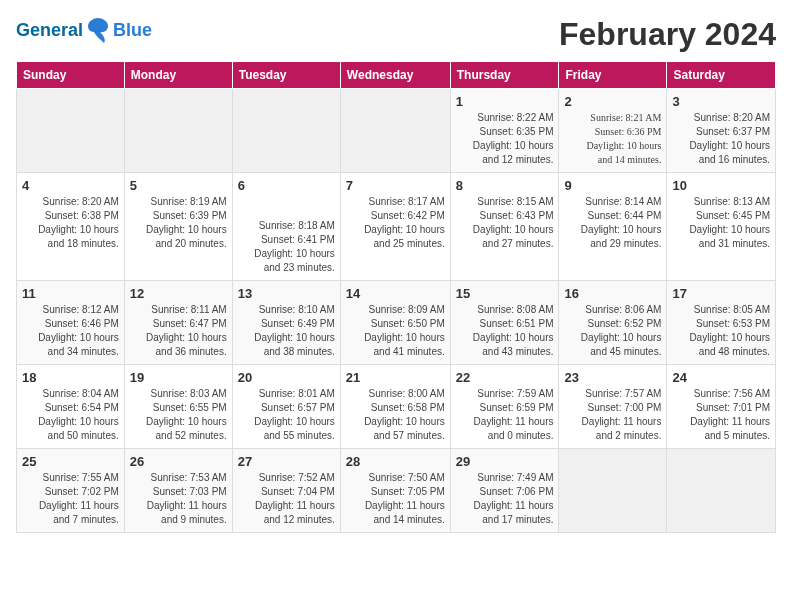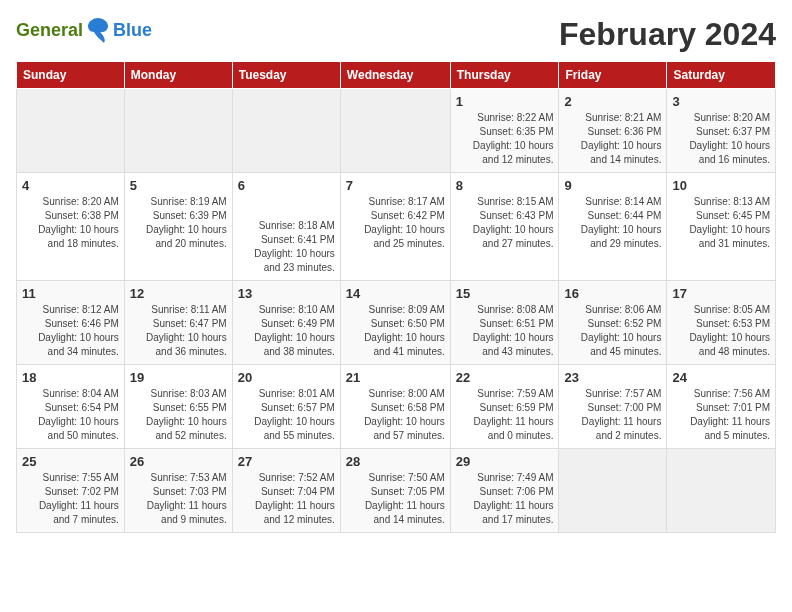--- a/index.html
+++ b/index.html
@@ -31,21 +31,21 @@
     }
     .location {
       font-size: 15px;
       color: #333;
     }
     table {
       width: 100%;
       border-collapse: collapse;
     }
     thead tr th {
-      background-color: #b91c1c;
+      background-color: #be185d;
       color: #fff;
       font-size: 12px;
       font-weight: bold;
       text-align: left;
       padding: 6px 6px;
       border: 1px solid #fff;
     }
     tbody tr td {
       width: 113px;
       vertical-align: top;
@@ -77,21 +77,21 @@
     }
     .empty-cell {
       background: #f0f0f0 !important;
     }
   </style>
 </head>
 <body>
 
 <div class="header">
   <div class="logo">
-    <span style="font-size:18px;font-weight:bold;color:#4d7c0f;">General</span>
+    <span style="font-size:18px;font-weight:bold;color:#0369a1;">General</span>
     <svg width="24" height="28" viewBox="0 0 24 28" style="margin: 0 1px;">
       <path d="M12 2 C16 2, 22 5, 22 10 C22 14, 18 17, 14 16 C18 20, 20 24, 18 27 C15 24, 10 20, 8 16 C4 16, 2 13, 2 10 C2 5, 8 2, 12 2Z" fill="#2a7dd4"></path>
     </svg>
     <span style="font-size:18px;font-weight:bold;color:#2a7dd4;">Blue</span>
   </div>
   <div class="title-block">
     <div class="month-year">February 2024</div>
   </div>
 </div>
 
@@ -115,21 +115,21 @@
         <td class="empty-cell"></td>
         <td>
           <span class="day-num">1</span>
           <div class="day-info" style="white-space: pre-line;">Sunrise: 8:22 AM
 Sunset: 6:35 PM
 Daylight: 10 hours
 and 12 minutes.</div>
         </td>
         <td>
           <span class="day-num">2</span>
-          <div class="day-info" style="white-space: pre-line;">Sunrise: 8:21 AM
+          <div class="day-info" style="white-space: pre-line; font-family: Liberation Serif, serif;">Sunrise: 8:21 AM
 Sunset: 6:36 PM
 Daylight: 10 hours
 and 14 minutes.</div>
         </td>
         <td>
           <span class="day-num">3</span>
           <div class="day-info" style="white-space: pre-line;">Sunrise: 8:20 AM
 Sunset: 6:37 PM
 Daylight: 10 hours
 and 16 minutes.</div>

